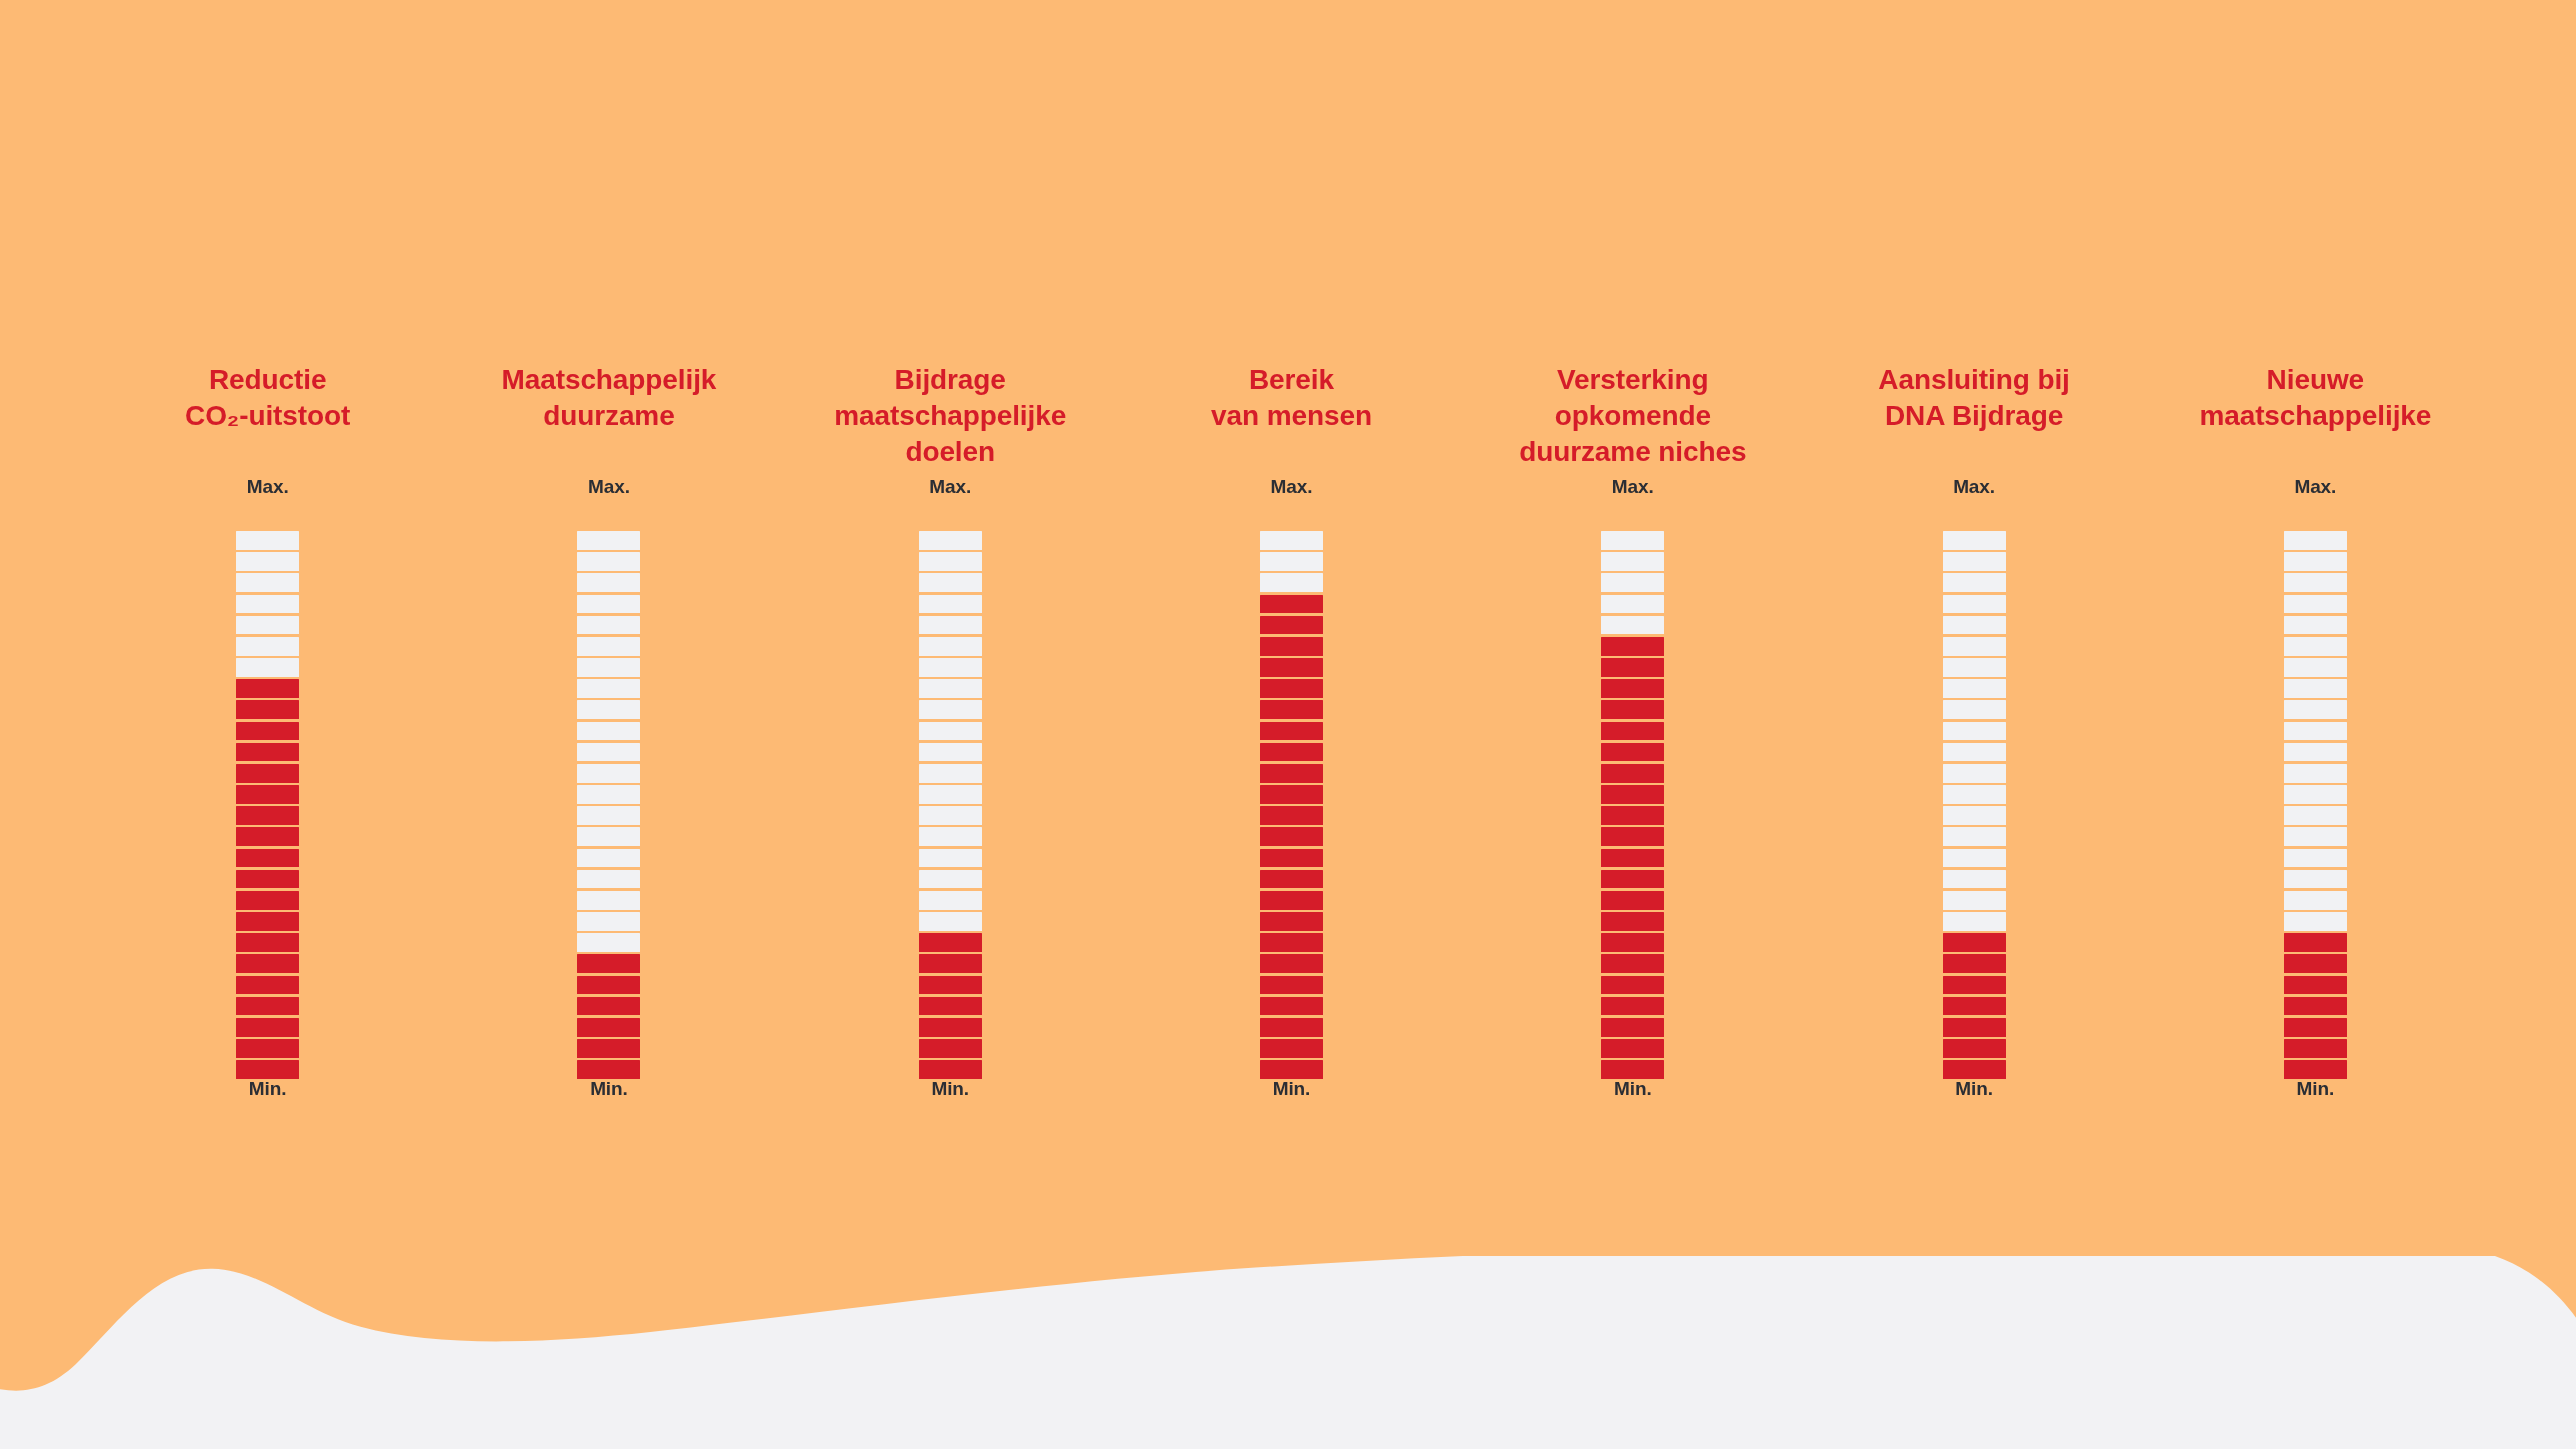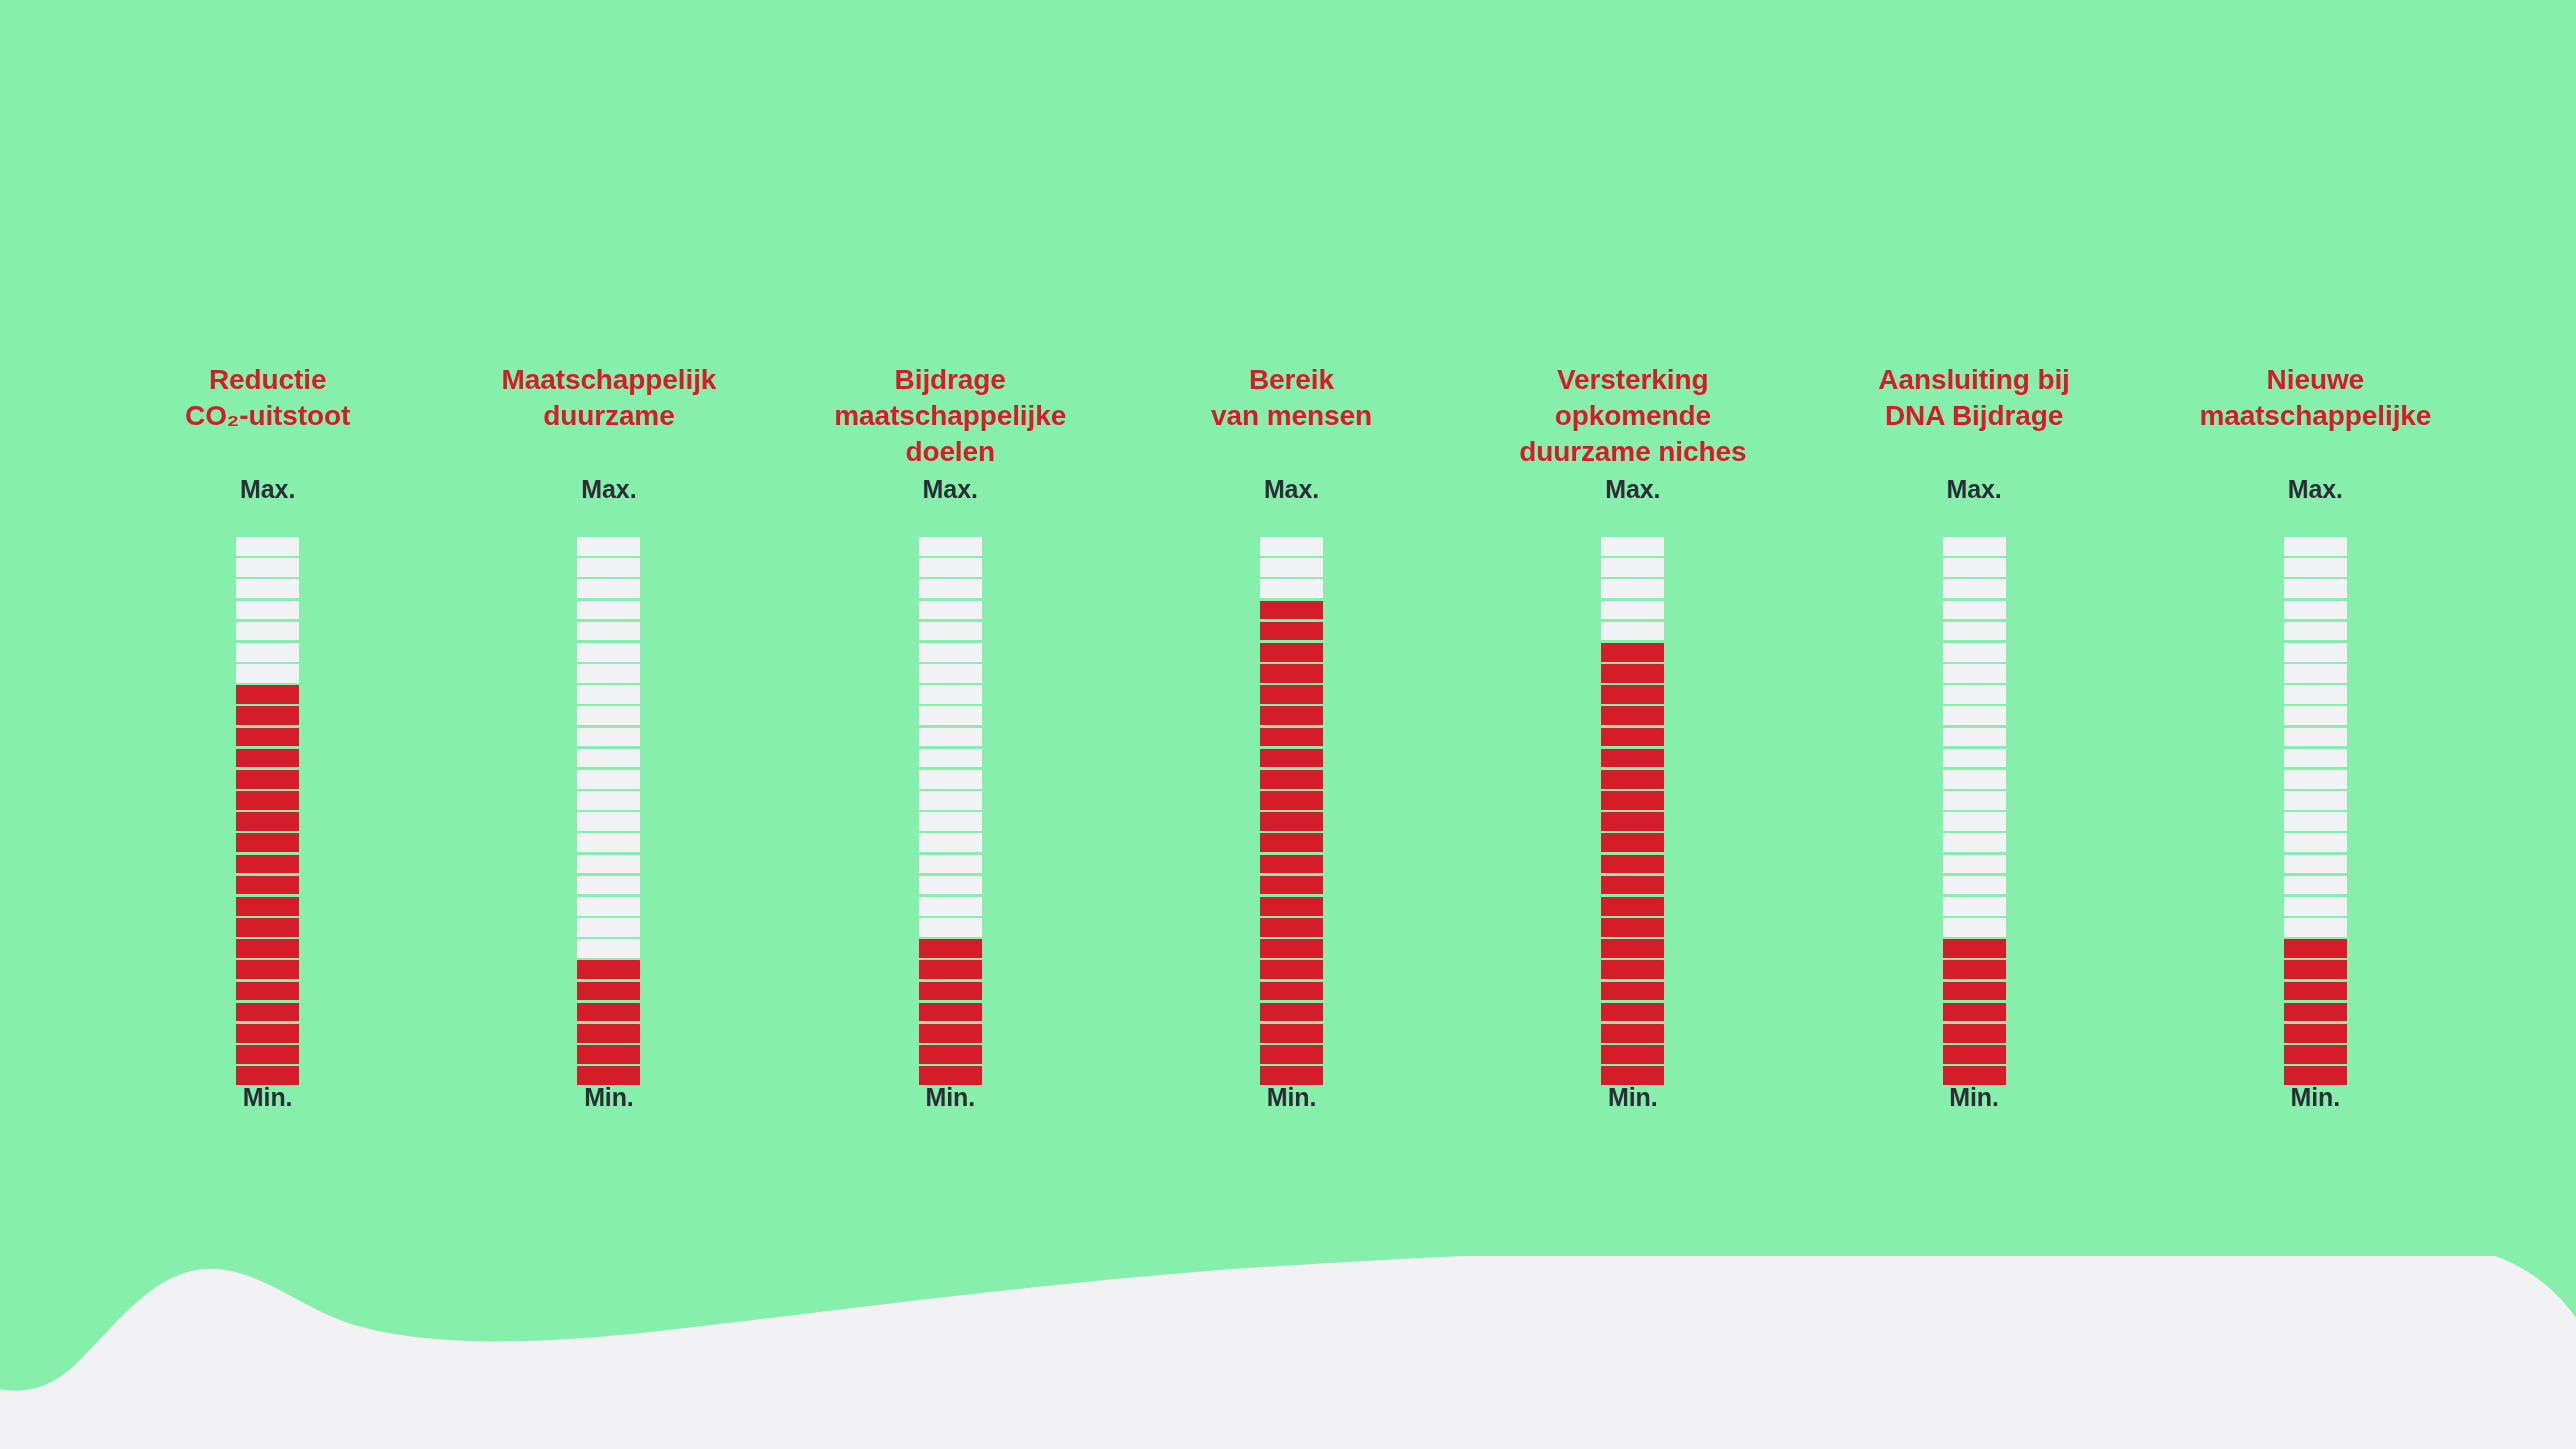--- a/index.html
+++ b/index.html
@@ -10,21 +10,21 @@
   }
   body {
     font-family: "Liberation Sans", sans-serif;
     -webkit-font-smoothing: antialiased;
   }
 
   #stage {
     position: relative;
     width: 2576px;
     height: 1449px;
-    background: #86efac;
+    background: #fdba74;
     overflow: hidden;
   }
 
   
   #bottom-wave {
     position: absolute;
     left: 0;
     bottom: 0;
     width: 2576px;
     height: 193px;
@@ -64,21 +64,21 @@
     align-items: flex-start;
     justify-content: center;
     padding-top: 1.3px;
     box-sizing: border-box;
     white-space: pre-line;
   }
 
   
   .axis-label {
     color: #2b2e34;
-    font-size: 25px;
+    font-size: 19px;
     font-weight: 700;
     letter-spacing: -0.1px;
     line-height: 1;
     text-align: center;
   }
   .axis-label.max { margin-bottom: 35px; }
   .axis-label.min { }
 
   
   .bar {

